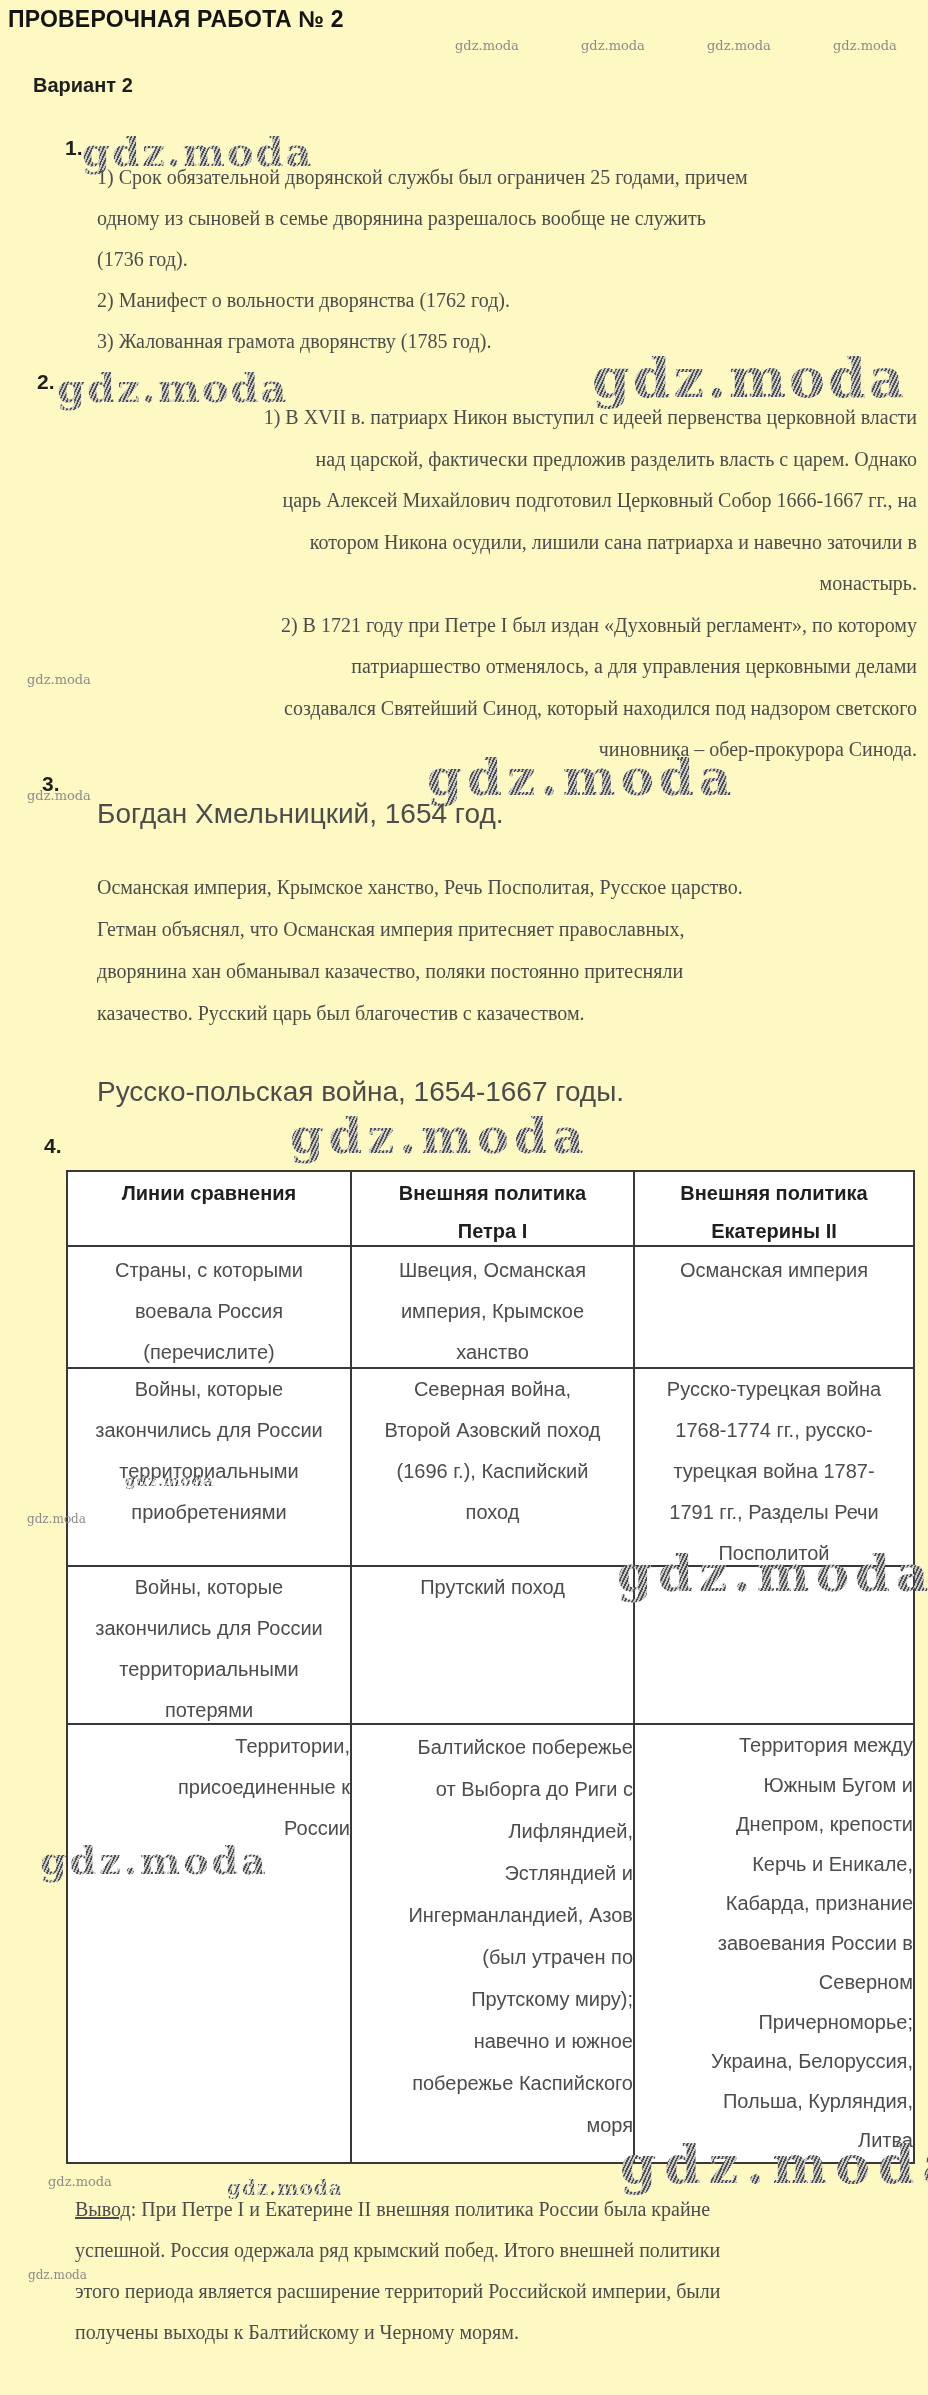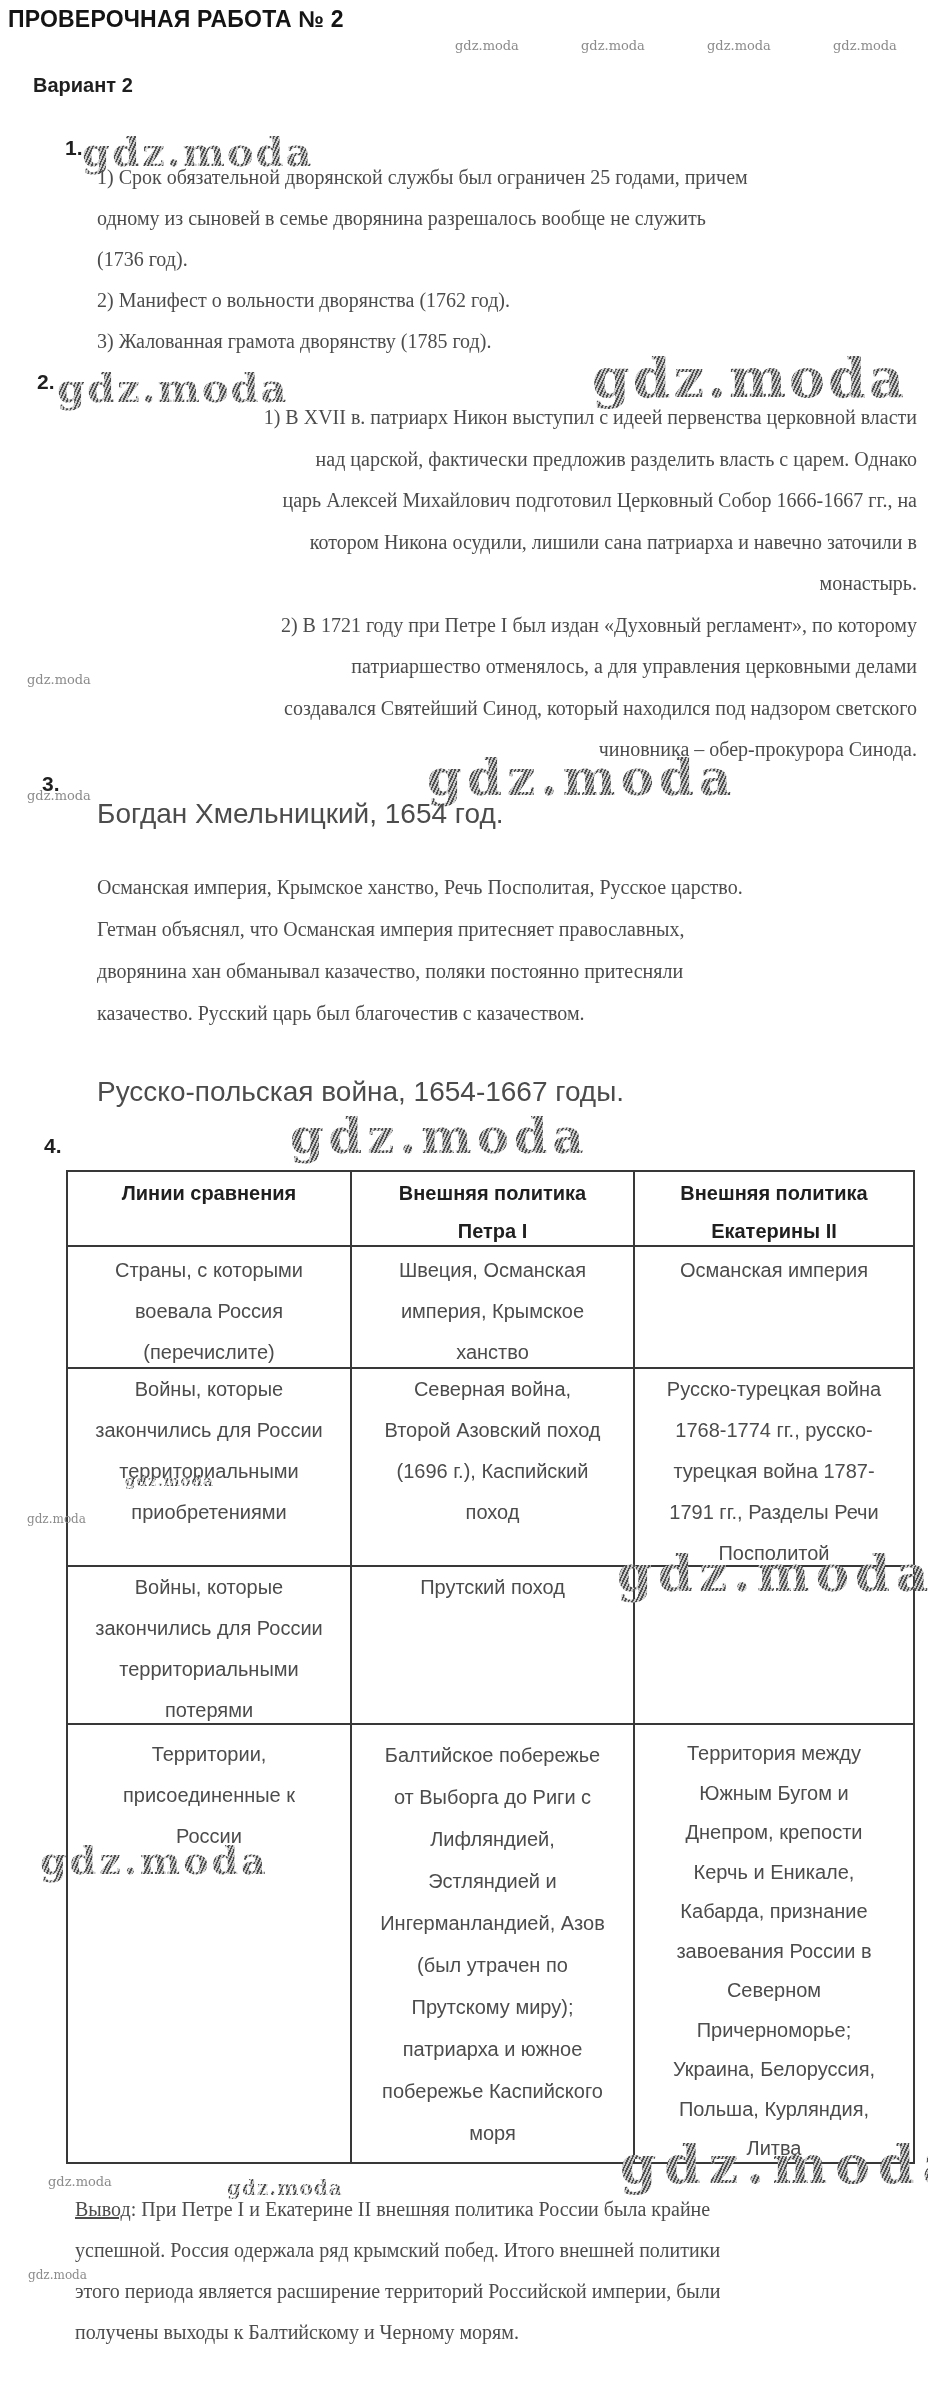--- a/index.html
+++ b/index.html
@@ -1,18 +1,18 @@
 <!DOCTYPE html>
 <html><head>
 <meta charset="utf-8">
 <style>
   html,body{margin:0;padding:0;background:#e9e9e9;}
   .sheet{
     position:relative;width:928px;height:2395px;margin:0 auto;
-    background:#ffffff;overflow:hidden;
+    background:#fef9c3;overflow:hidden;
     font-family:"Liberation Sans",sans-serif;color:#4c4c4c;
   }
   .abs{position:absolute;}
   .doc-title{font-size:23px;font-weight:bold;color:#141414;letter-spacing:.2px;white-space:nowrap;}
   .variant{font-size:20px;font-weight:bold;color:#1f1f1f;white-space:nowrap;}
   .secnum{font-size:21px;font-weight:bold;color:#1f1f1f;white-space:nowrap;}
   .para{font-size:20px;color:#4c4c4c;}
   .para .line{white-space:nowrap;font-family:Liberation Serif, serif;}
   .lh41 .line{height:41px;}
   .lh415 .line{height:41.5px;}
@@ -46,21 +46,21 @@
     text-align:center;font-size:20px;line-height:41px;color:#4c4c4c;
     overflow:hidden;
   }
   .cell.last-col{border-right:none;}
   .cell.last-row{border-bottom:none;}
   .cell .line{white-space:nowrap;height:auto;}
   .cell.head{font-weight:bold;color:#1f1f1f;line-height:38px;padding-top:2px;}
   .cell.r1{padding-top:3px;}
   .cell.r2{padding-top:0px;}
   .cell.r3{padding-top:0px;}
-  .cell.r4{padding-top:9px;}
+  .cell.r4{padding-top:1px;text-align:right;}
   .cell.lhc42{line-height:42px;}
   .cell.lhc40{line-height:39.5px;}
 </style>
 </head>
 <body>
 
 <div class="sheet">
 
   <div class="abs doc-title" style="left:8px;top:6px;">ПРОВЕРОЧНАЯ РАБОТА № 2</div>
 
@@ -176,21 +176,21 @@
         <div class="line">России</div>
       </div>
     <div class="cell r4 last-row lhc42">
         <div class="line">Балтийское побережье</div>
         <div class="line">от Выборга до Риги с</div>
         <div class="line">Лифляндией,</div>
         <div class="line">Эстляндией и</div>
         <div class="line">Ингерманландией, Азов</div>
         <div class="line">(был утрачен по</div>
         <div class="line">Прутскому миру);</div>
-        <div class="line">патриарха и южное</div>
+        <div class="line">навечно и южное</div>
         <div class="line">побережье Каспийского</div>
         <div class="line">моря</div>
       </div>
     <div class="cell r4 last-row last-col lhc40">
         <div class="line">Территория между</div>
         <div class="line">Южным Бугом и</div>
         <div class="line">Днепром, крепости</div>
         <div class="line">Керчь и Еникале,</div>
         <div class="line">Кабарда, признание</div>
         <div class="line">завоевания России в</div>

